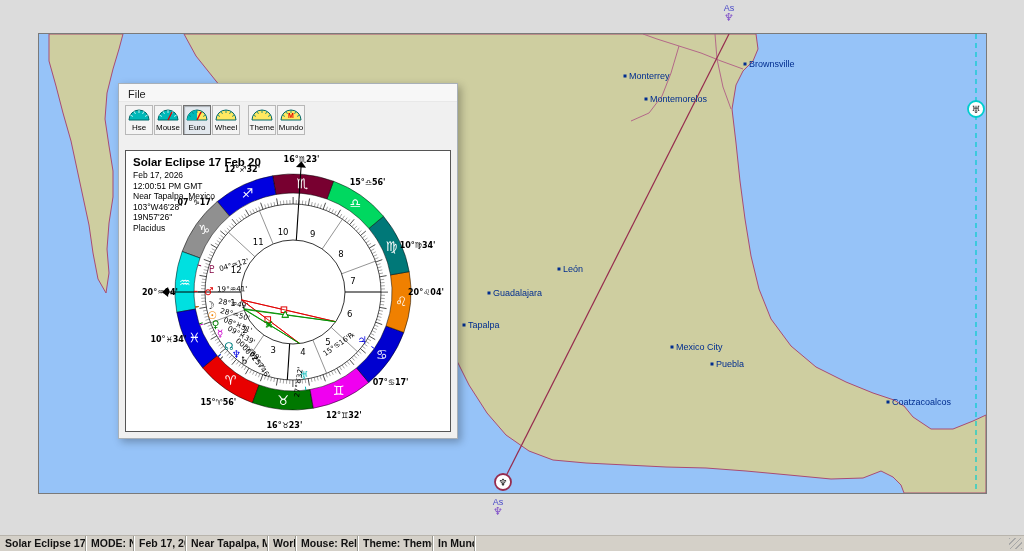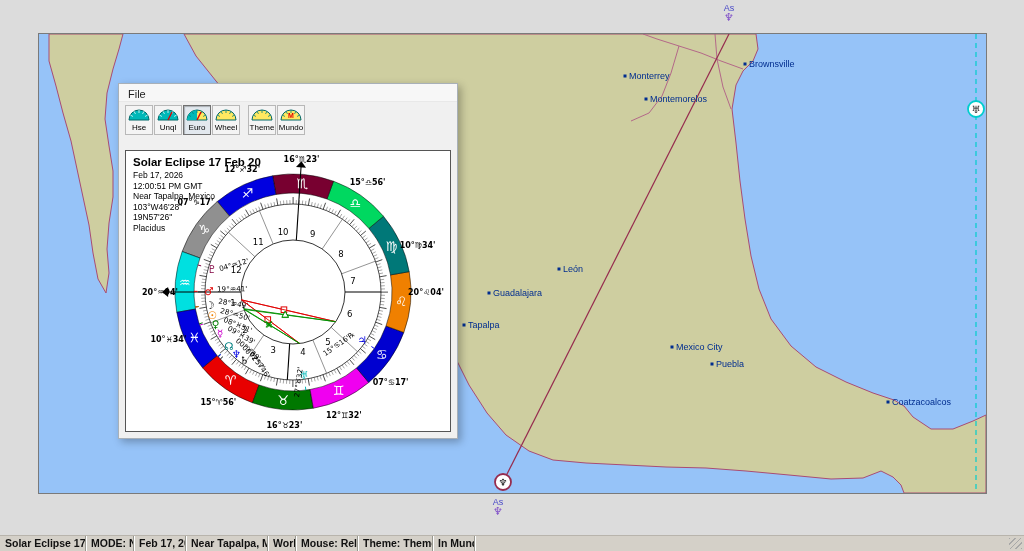--- a/index.html
+++ b/index.html
@@ -115,21 +115,21 @@
             <line x1="4.937822173508929" y1="8.5" x2="2.3397459621556127" y2="7.000000000000001" stroke="#e8ffff" stroke-width="0.8"></line>
           </svg><span class="lbl">Hse</span></button>
         <button class="tb-btn"><svg width="22" height="13" viewBox="0 0 22 13">
             <path d="M1,12 A10,10 0 0 1 21,12 Z" fill="#00B8B8" stroke="#006868" stroke-width="1"></path>
             <line x1="17.062177826491073" y1="8.5" x2="19.66025403784439" y2="7.000000000000001" stroke="#e8ffff" stroke-width="0.8"></line>
             <line x1="14.5" y1="5.93782217350893" x2="16" y2="3.3397459621556145" stroke="#e8ffff" stroke-width="0.8"></line>
             <line x1="11" y1="5" x2="11" y2="2" stroke="#e8ffff" stroke-width="0.8"></line>
             <line x1="7.500000000000002" y1="5.937822173508929" x2="6.000000000000002" y2="3.3397459621556127" stroke="#e8ffff" stroke-width="0.8"></line>
             <line x1="4.937822173508929" y1="8.5" x2="2.3397459621556127" y2="7.000000000000001" stroke="#e8ffff" stroke-width="0.8"></line>
             <line x1="11" y1="12" x2="15" y2="4" stroke="#E00000" stroke-width="1.4"></line>
-          </svg><span class="lbl">Unql</span></button>
+          </svg><span class="lbl">Mouse</span></button>
         <button class="tb-btn pressed"><svg width="22" height="13" viewBox="0 0 22 13">
             <path d="M1,12 A10,10 0 0 1 21,12 Z" fill="#FFE860" stroke="#006868" stroke-width="1"></path>
             <path d="M1,12 A10,10 0 0 1 11,2 L11,12 Z" fill="#00B8B8"></path>
             <line x1="17.062177826491073" y1="8.5" x2="19.66025403784439" y2="7.000000000000001" stroke="#008080" stroke-width="0.8"></line>
             <line x1="14.5" y1="5.93782217350893" x2="16" y2="3.3397459621556145" stroke="#008080" stroke-width="0.8"></line>
             <line x1="11" y1="5" x2="11" y2="2" stroke="#008080" stroke-width="0.8"></line>
             <line x1="7.500000000000002" y1="5.937822173508929" x2="6.000000000000002" y2="3.3397459621556127" stroke="#008080" stroke-width="0.8"></line>
             <line x1="4.937822173508929" y1="8.5" x2="2.3397459621556127" y2="7.000000000000001" stroke="#008080" stroke-width="0.8"></line>
             <line x1="11" y1="12" x2="15" y2="4" stroke="#E00000" stroke-width="1.4"></line>
           </svg><span class="lbl">Euro</span></button>

